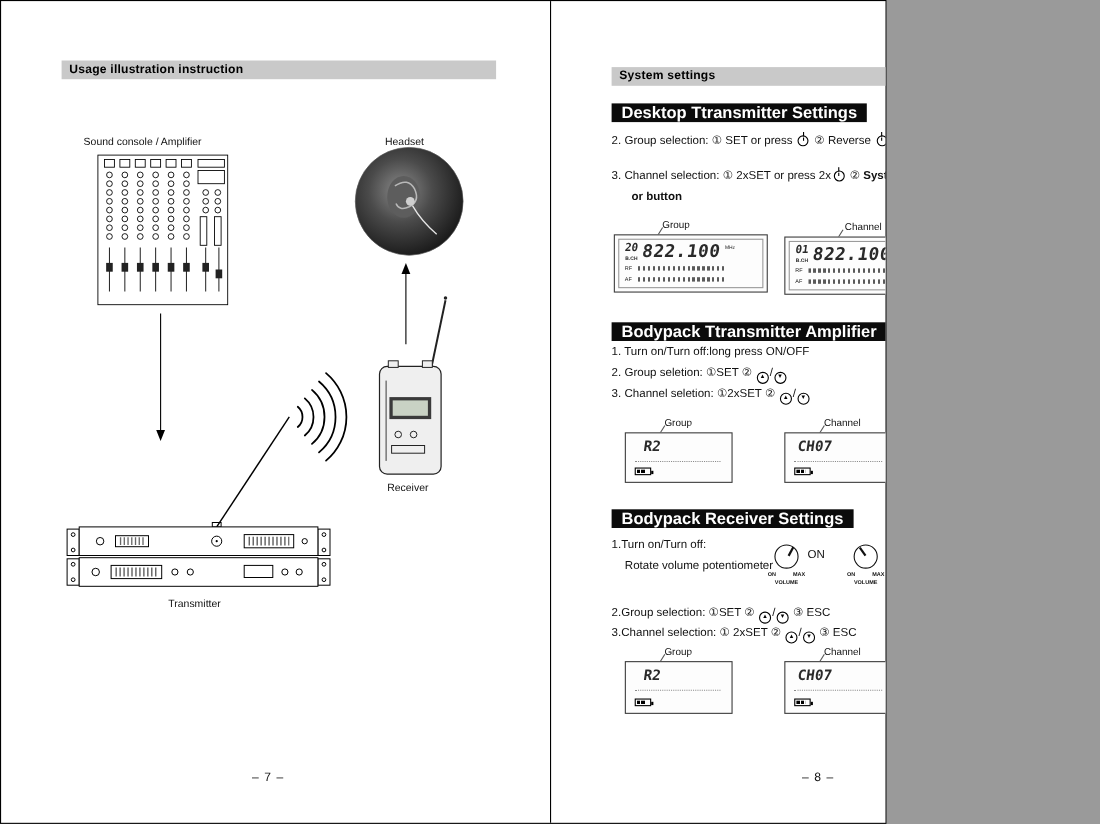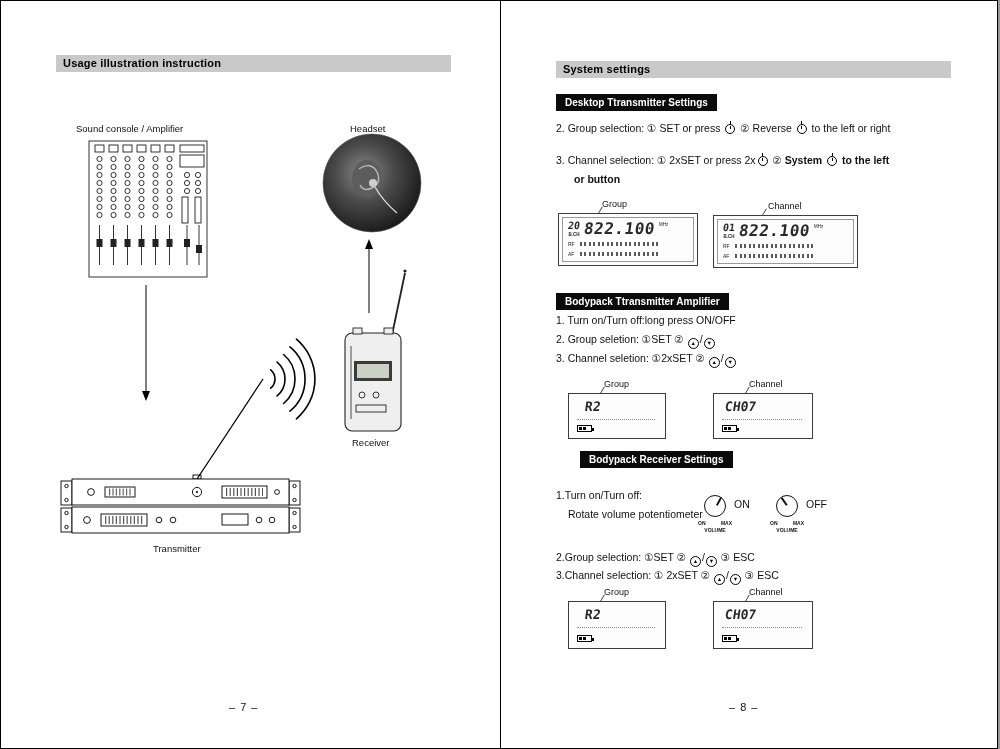--- a/index.html
+++ b/index.html
@@ -1,27 +1,27 @@
 <!DOCTYPE html>
 <html><head>
 <meta charset="utf-8">
 <style>
   * { margin:0; padding:0; box-sizing:border-box; }
   html,body { background:#9a9a9a; }
   body { font-family:"Liberation Sans","DejaVu Sans",sans-serif; }
-  .sheet { position:relative; width:998px; height:749px; background:#fff;
+  .sheet { position:relative; width:806px; height:749px; background:#fff;
            border:1px solid #000; overflow:hidden; }
   .divider { position:absolute; left:499px; top:0; width:1px; height:749px; background:#000; }
 
   .page-header { position:absolute; width:395px; height:17px; background:#c9c9c9;
                  color:#000; font-weight:bold; font-size:11px; line-height:17px;
                  padding-left:7px; letter-spacing:0.2px; }
 
   .black-bar { position:absolute; background:#0b0b0b; color:#fff; font-weight:bold;
-               font-size:10px; line-height:17px; height:17px; padding:0 9px;
+               font-size:15px; line-height:17px; height:17px; padding:0 9px;
                white-space:nowrap; }
 
   .line { position:absolute; font-size:10.5px; color:#111; white-space:nowrap; line-height:15px; }
   .line b { font-weight:bold; }
 
   .seg-icon { display:inline-block; vertical-align:-2px; }
   .seg-knob { width:10px; height:10px; border:1px solid #000; border-radius:50%; position:relative; margin:0 2px; }
   .seg-knob::before { content:""; position:absolute; left:3.5px; top:-4px; width:1px; height:4px; background:#000; }
   .seg-knob::after  { content:""; position:absolute; left:3.5px; top:0.5px; width:1px; height:3.5px; background:#000; }
   .seg-up, .seg-down { width:11px; height:11px; border:1px solid #000; border-radius:50%;
@@ -274,21 +274,21 @@
     <div class="battery"></div>
   </div>
   <div class="small-label" style="left:748px; top:378px;">Channel</div>
   <div class="leader" style="left:745px; top:385px;"></div>
   <div class="lcd lcd-bp" style="left:712px; top:392px; width:100px; height:46px;">
     <span class="seg bp-val ch">CH07</span>
     <div class="bp-dots"></div>
     <div class="battery"></div>
   </div>
 
-  <div class="black-bar" style="left:555px; top:450px;margin-left:24px;">Bodypack Receiver Settings</div>
+  <div class="black-bar" style="left:555px; top:462px;">Bodypack Receiver Settings</div>
   <div class="line" style="left:555px; top:487px;">1.Turn on/Turn off:</div>
   <div class="line" style="left:567px; top:506px;">Rotate volume potentiometer</div>
 
   <div class="vol-knob" style="left:703px; top:494px;">
       <span class="ptr" style="transform:rotate(28deg);"></span>
     </div>
   <div class="knob-label" style="left:733px; top:497px;">ON</div>
   <div class="tiny-scale" style="left:697px; top:519px;">
     <span>ON</span>
     <span>MAX</span>

